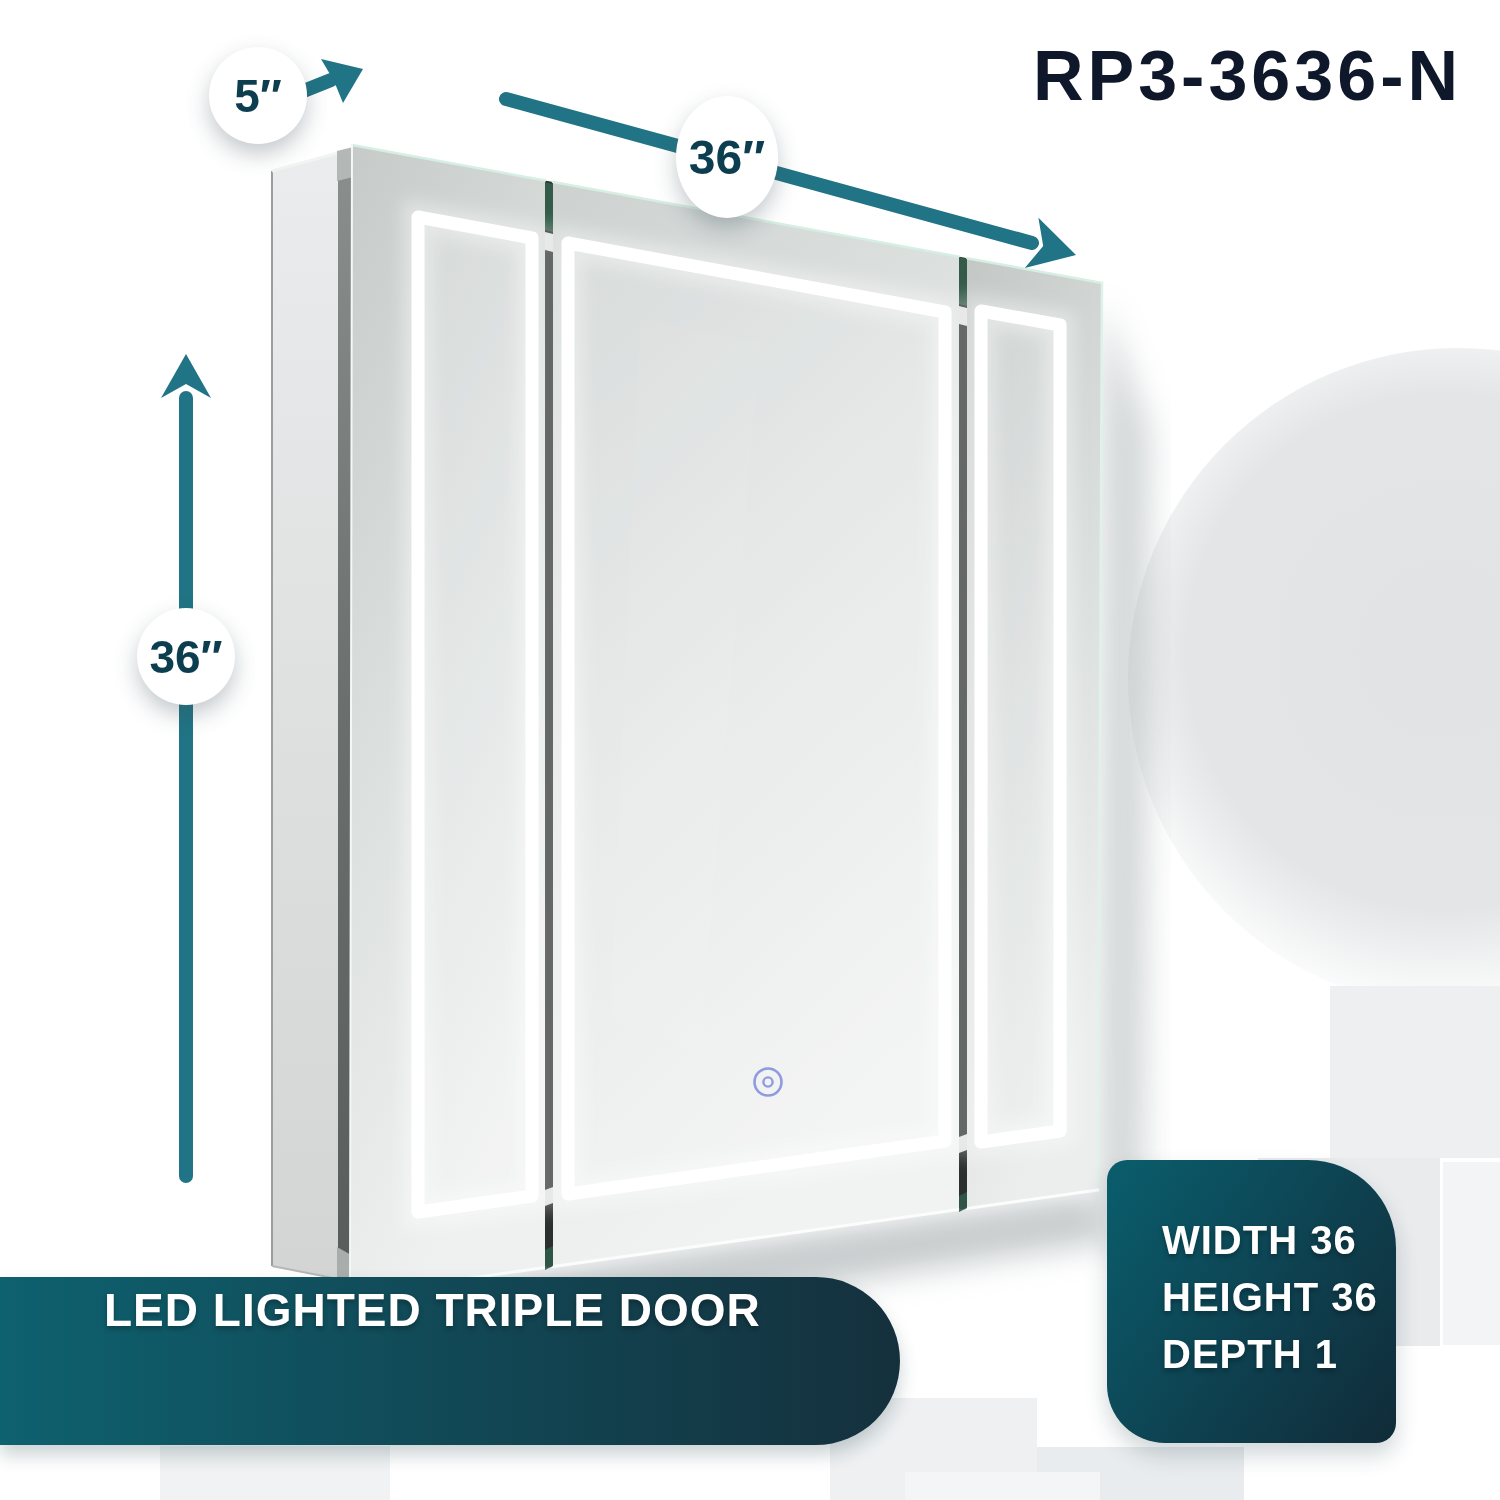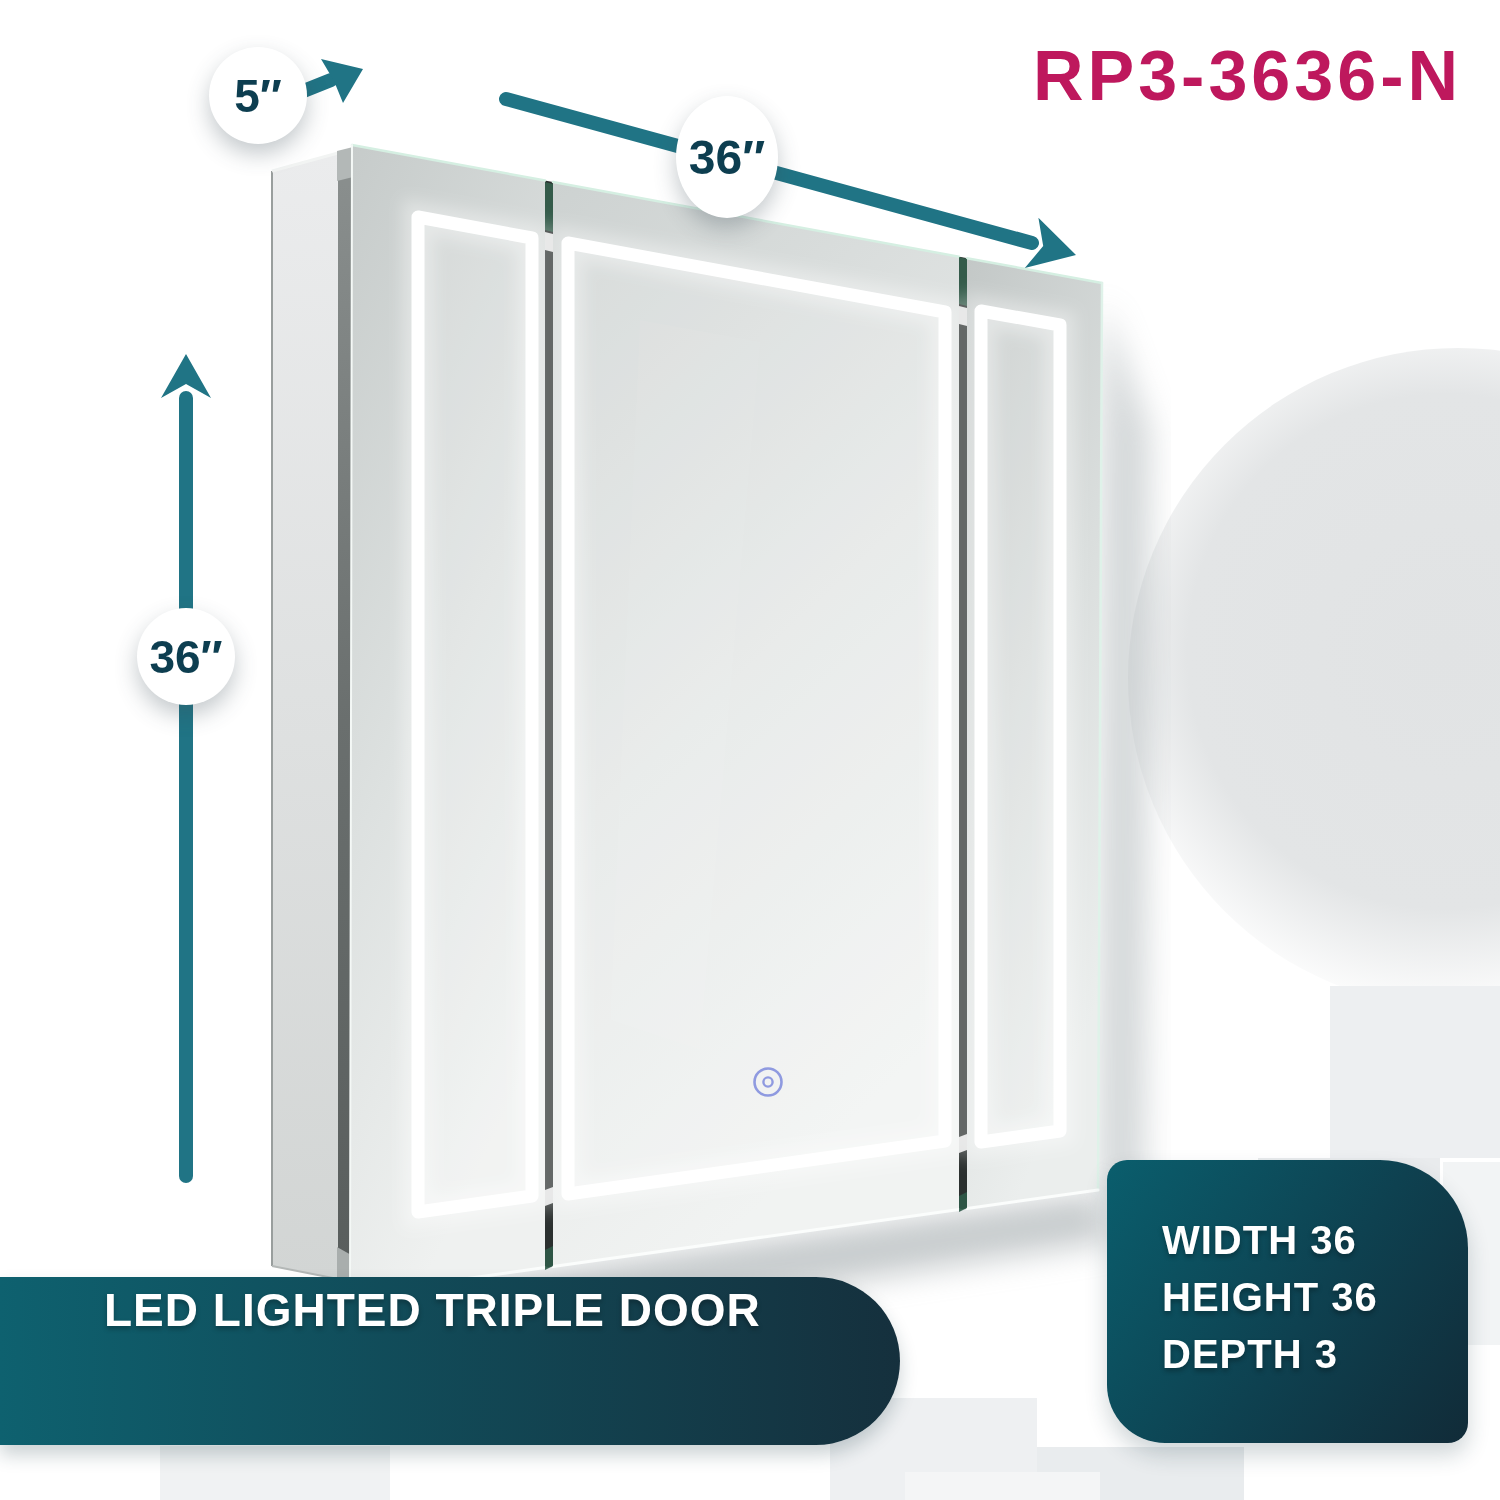--- a/index.html
+++ b/index.html
@@ -20,30 +20,30 @@
 
   .art{position:absolute;left:0;top:0;width:1500px;height:1500px;}
 
   
   .badge{position:absolute;background:#ffffff;border-radius:50%;display:flex;align-items:center;justify-content:center;
     color:#0d3e50;font-weight:bold;box-shadow:0 10px 22px rgba(60,75,85,.30);}
   .badge-depth{left:209px;top:47px;width:98px;height:97px;font-size:46px;}
   .badge-width{left:676px;top:96px;width:102px;height:122px;font-size:48px;}
   .badge-height{left:137px;top:608px;width:98px;height:97px;font-size:46px;}
 
-  .product-code{position:absolute;top:36px;right:38px;font-size:70px;font-weight:bold;color:#be185d;letter-spacing:4px;text-align:center;}
+  .product-code{position:absolute;top:36px;right:38px;font-size:70px;font-weight:bold;color:#0f172a;letter-spacing:4px;text-align:center;}
 
   .banner{position:absolute;left:0;top:1277px;width:900px;height:168px;border-radius:0 84px 84px 0;
     background:linear-gradient(90deg,#0e616f 0%,#15303d 100%);
     box-shadow:0 10px 18px rgba(25,55,65,.22);
     display:flex;flex-direction:column;justify-content:space-between;padding-left:104px;box-sizing:border-box;}
   .banner .line{color:#ffffff;font-size:46px;font-weight:bold;line-height:67px;letter-spacing:1px;
     text-shadow:0 3px 5px rgba(0,0,0,.28);white-space:nowrap;}
 
-  .spec-box{position:absolute;left:1107px;top:1160px;width:361px;height:283px;border-radius:20px 88px 20px 58px;
+  .spec-box{position:absolute;left:1107px;top:1160px;width:289px;height:283px;border-radius:20px 88px 20px 58px;
     background:linear-gradient(125deg,#0a5e6d 0%,#0e4150 55%,#112b38 100%);
     box-shadow:0 12px 22px rgba(25,55,65,.20);
     padding:52px 0 0 55px;box-sizing:border-box;}
   .spec-box .line{color:#ffffff;font-size:40px;font-weight:bold;line-height:57px;letter-spacing:1px;
     text-shadow:0 3px 5px rgba(0,0,0,.30);white-space:nowrap;}
 </style>
 </head>
 <body>
 
 <div class="stage">
@@ -176,16 +176,16 @@
 
   <div class="product-code">RP3-3636-N</div>
 
   <div class="banner">
     <div class="line">LED LIGHTED TRIPLE DOOR</div>
   </div>
 
   <div class="spec-box">
     <div class="line">WIDTH 36</div>
     <div class="line">HEIGHT 36</div>
-    <div class="line">DEPTH 3</div>
+    <div class="line">DEPTH 1</div>
   </div>
 
 </div>
 
 </body></html>

